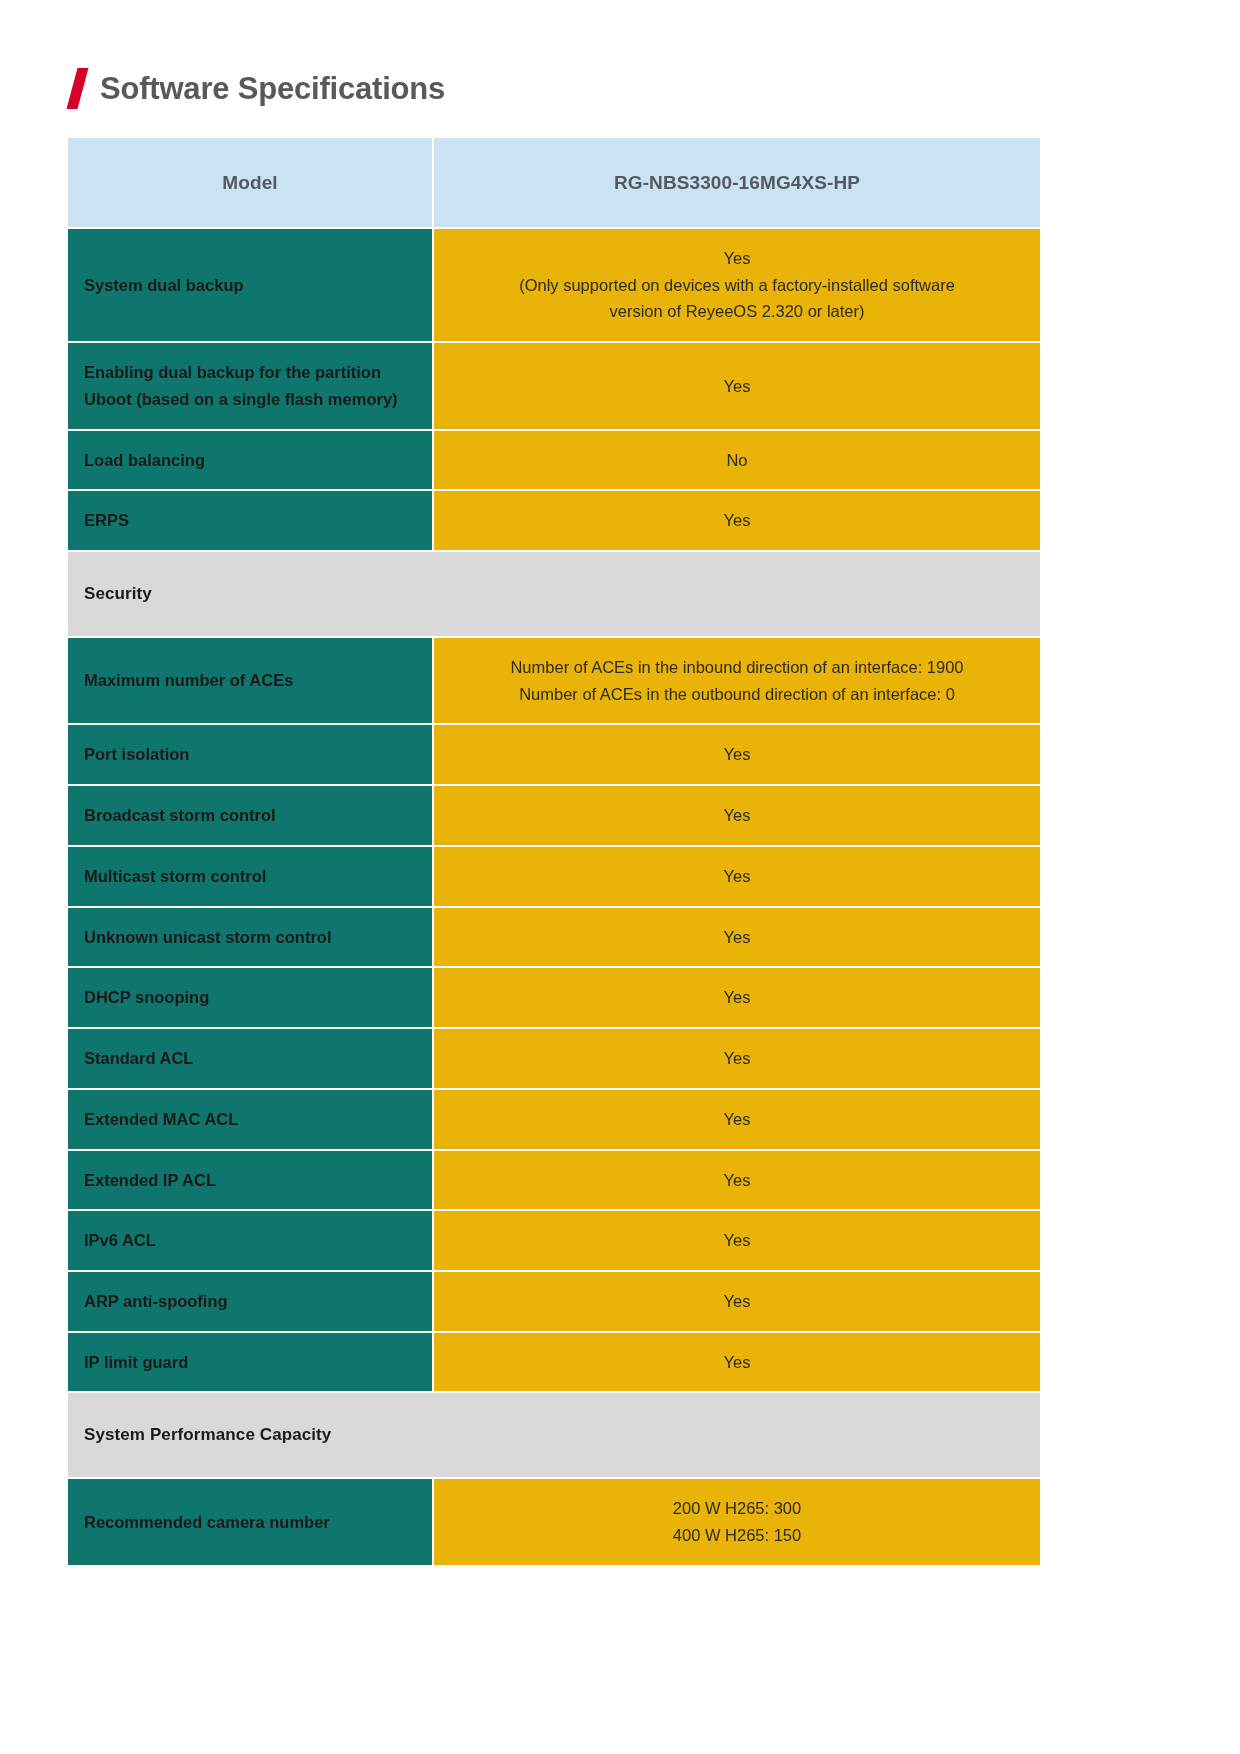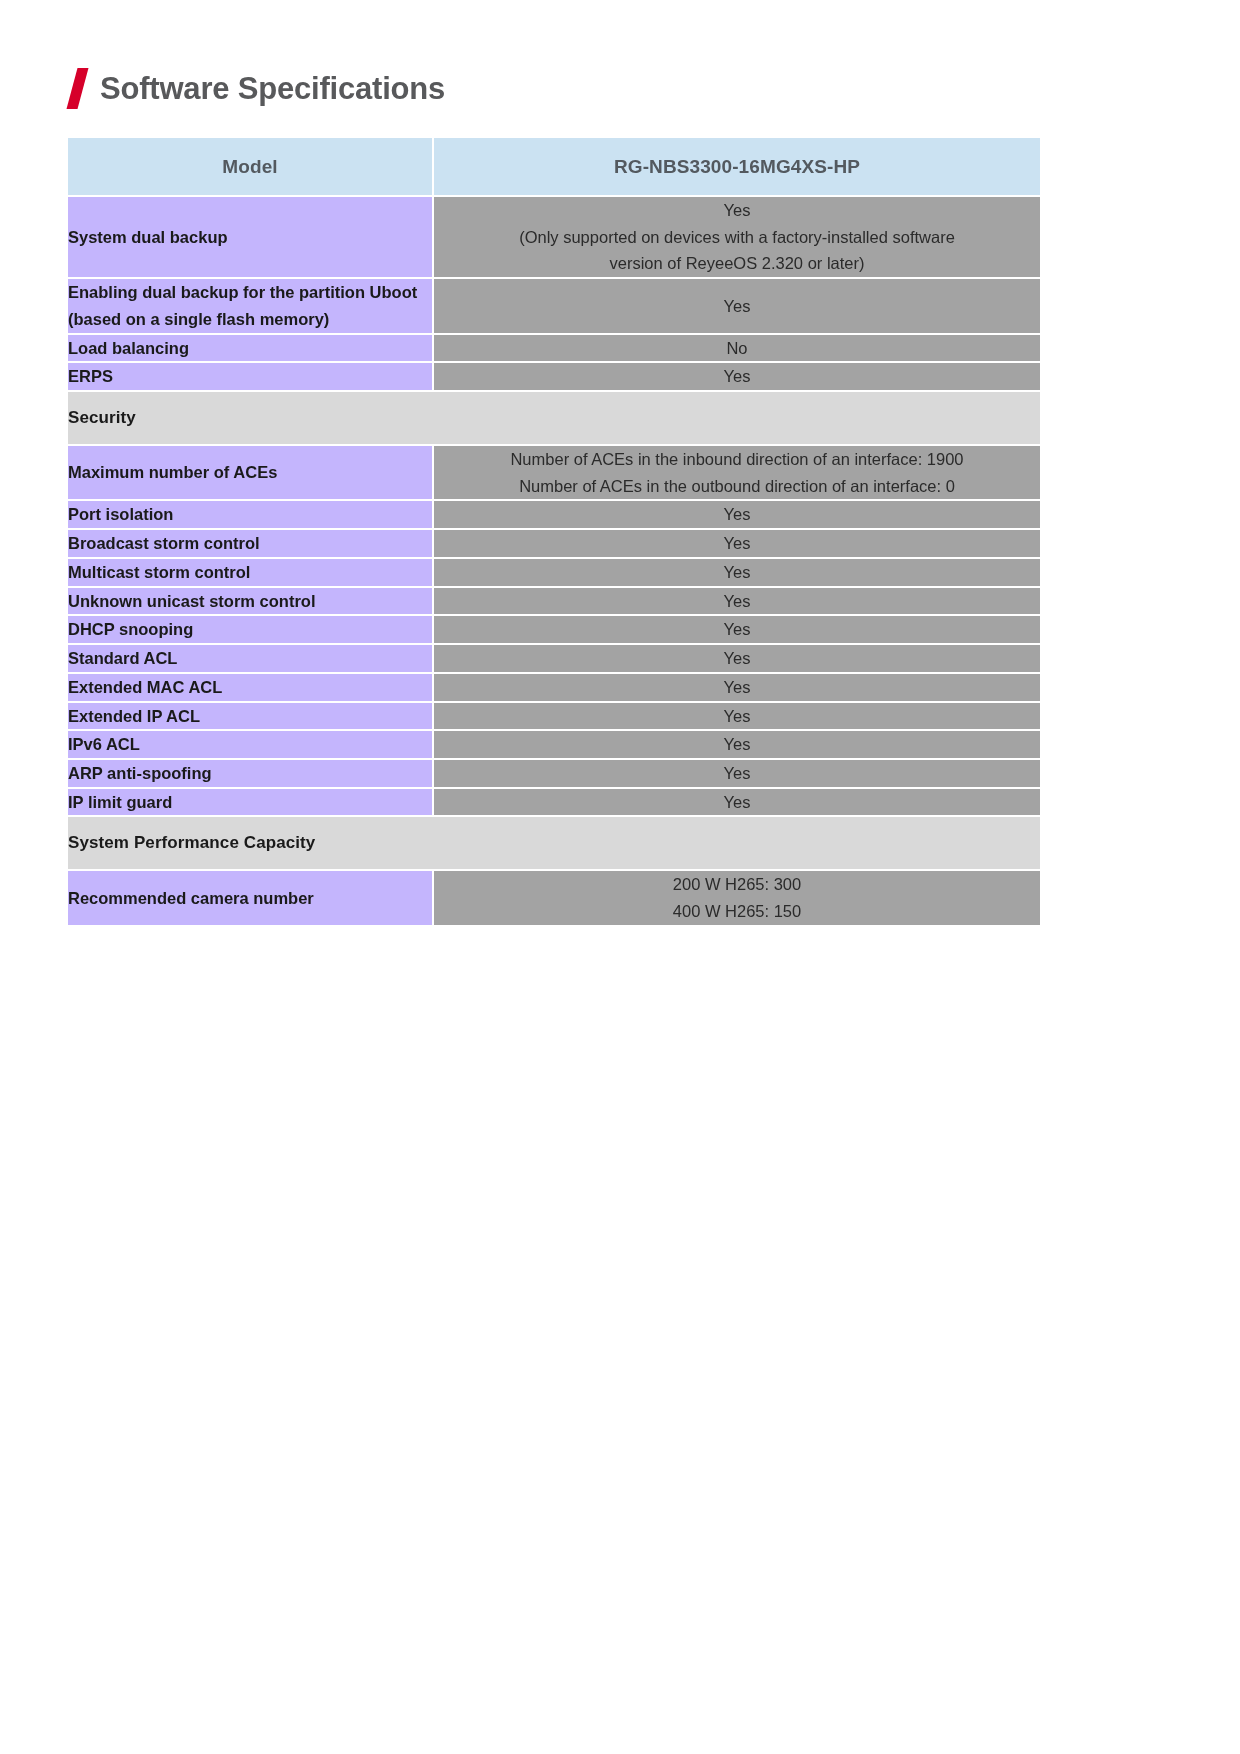--- a/index.html
+++ b/index.html
@@ -60,51 +60,51 @@
     margin: 22px 0 0 68px;
     border-collapse: separate;
     border-spacing: 0 2px;
     table-layout: fixed;
   }
   .spec-table col.c-label { width: 366px; }
   .spec-table col.c-value { width: 606px; }
 
   .spec-table th,
   .spec-table td {
-    padding: 0;
+    padding: 16px;
     vertical-align: middle;
   }
 
   
   .hdr-cell {
     background: #cbe2f2;
     color: #53595f;
     font-size: 19px;
     font-weight: bold;
     text-align: center;
     height: 57px;
     letter-spacing: 0.1px;
   }
   .hdr-cell.model { border-right: 2px solid #ffffff; }
 
   
   .lbl-cell {
-    background: #c4b5fd;
+    background: #0f766e;
     color: #1a1a1a;
     font-size: 16.5px;
     font-weight: bold;
     text-align: left;
     padding: 14px 12px 14px 10px;
     line-height: 1.62;
     border-right: 2px solid #ffffff;
   }
 
   
   .val-cell {
-    background: #a3a3a3;
+    background: #eab308;
     color: #2b2b2b;
     font-size: 16.5px;
     font-weight: normal;
     text-align: center;
     padding: 14px 16px;
     line-height: 1.62;
   }
 
   
   .section-cell {

